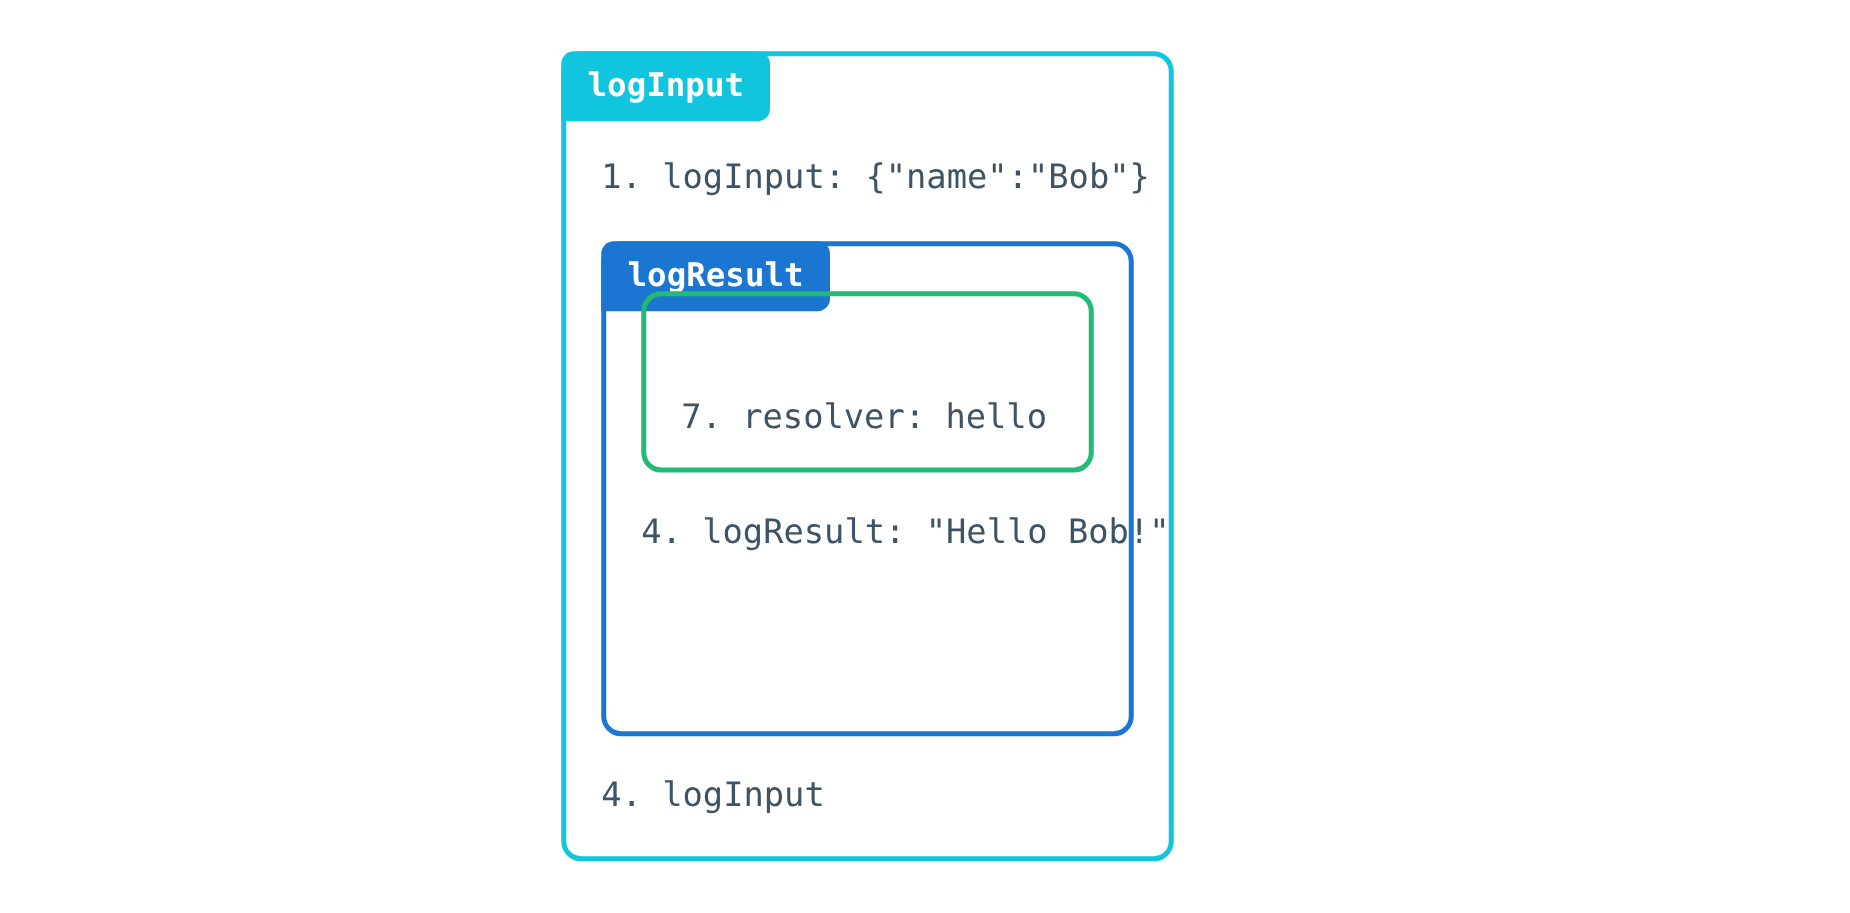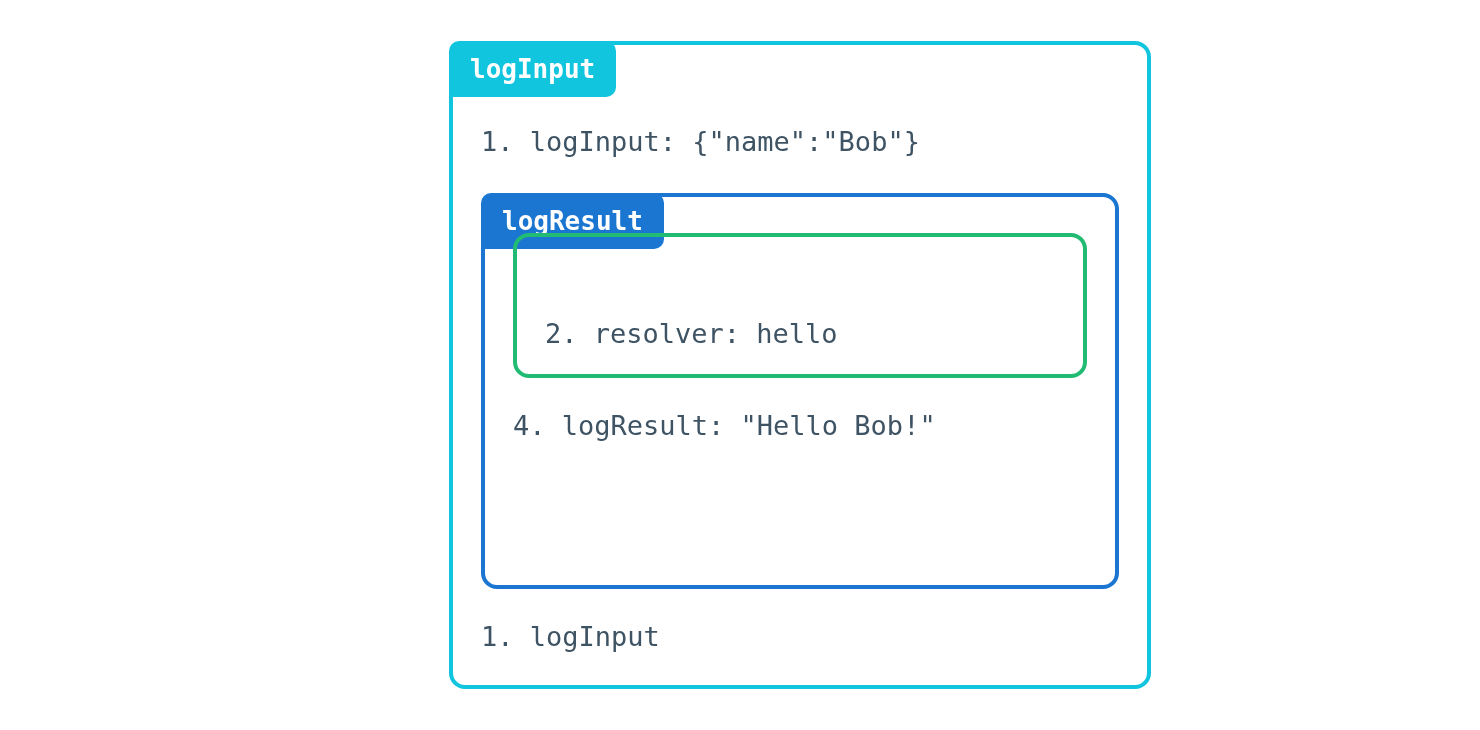--- a/index.html
+++ b/index.html
@@ -42,21 +42,21 @@
     letter-spacing: 0;
   }
   .first-step    { margin-top: 82px; }
   .nested-box    { margin-top: 36px; }
   .after-box     { margin-top: 33px; }
 
   #outer-box {
     position: absolute;
     left: 449px;
     top: 41px;
-    width: 702px;
+    width: 490px;
     height: 648px;
   }
   #middle-box { height: 396px; }
   #inner-box  { height: 145px; }
 </style>
 </head>
 <body style="background: rgb(255, 255, 255);">
 
 <div id="outer-box" class="box" style="border-color: rgb(17, 197, 222); color: rgb(62, 83, 99);">
 
@@ -65,20 +65,20 @@
   <div class="step first-step">1. logInput: {"name":"Bob"}</div>
 
   <div id="middle-box" class="box nested-box" style="border-color: rgb(27, 118, 210);">
 
     <div class="box-label" style="background-color: rgb(27, 118, 210);">logResult</div>
 
 
     <div id="inner-box" class="box nested-box" style="border-color: rgb(34, 187, 115);">
 
 
-      <div class="step first-step">2. resolver: hello</div>
+      <div class="step first-step">7. resolver: hello</div>
     </div>
 
     <div class="step after-box">4. logResult: "Hello Bob!"</div>
   </div>
 
-  <div class="step after-box">1. logInput</div>
+  <div class="step after-box">4. logInput</div>
 </div>
 
 </body></html>

